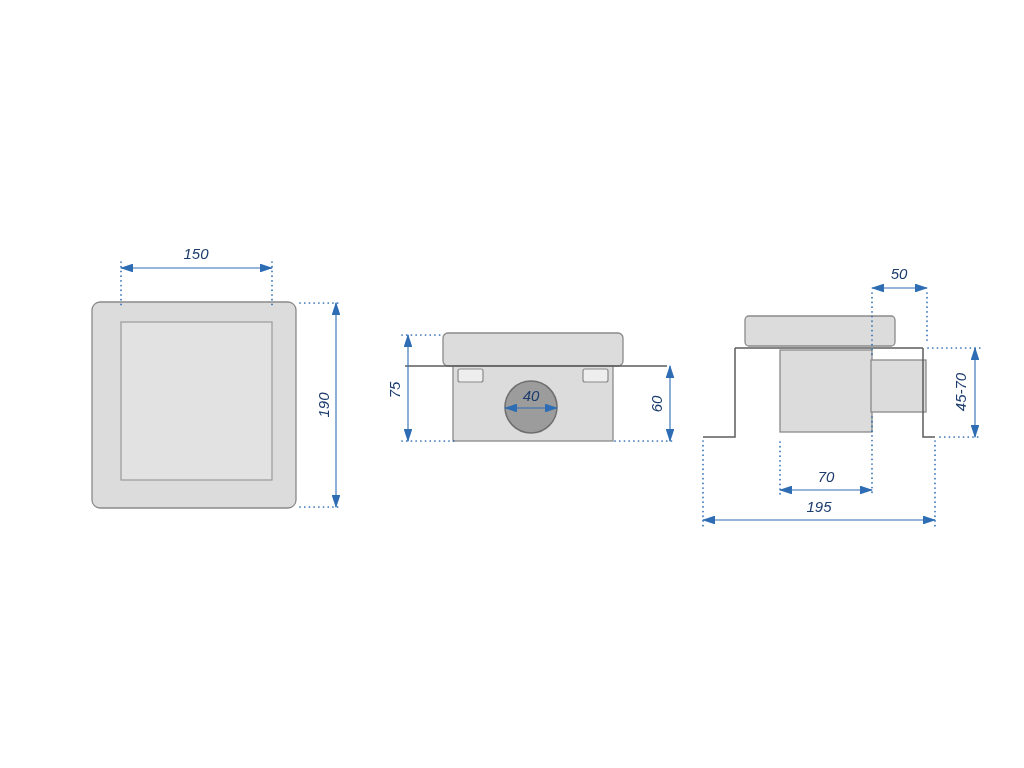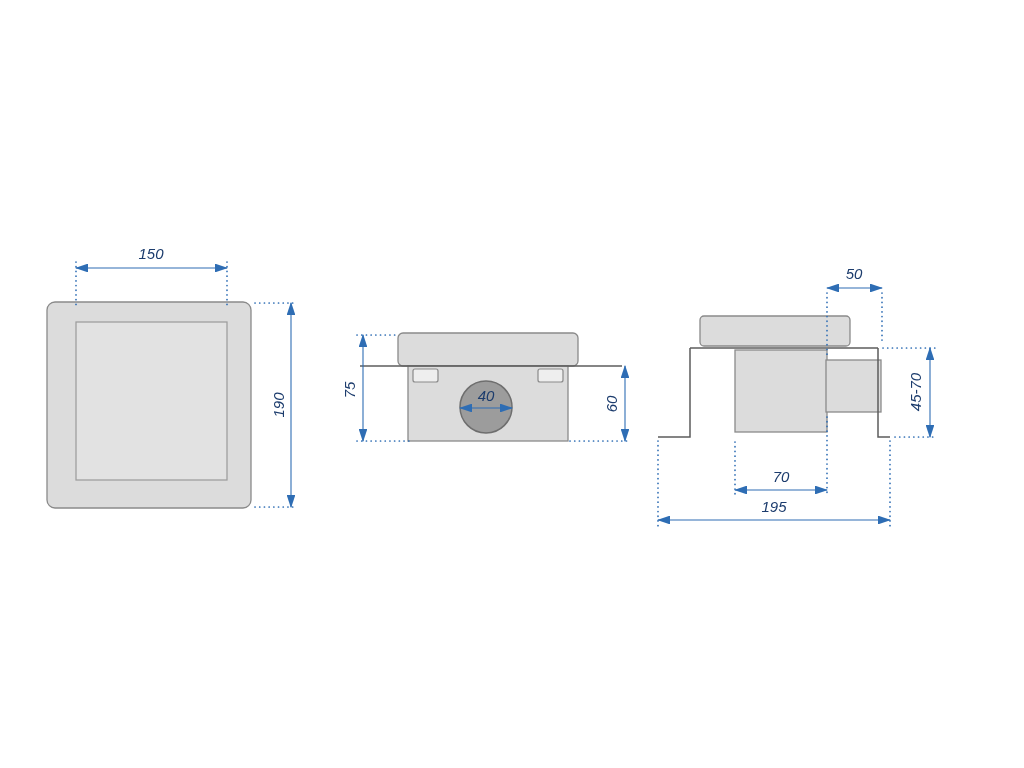--- a/index.html
+++ b/index.html
@@ -1,17 +1,17 @@
 <!DOCTYPE html>
 <html><head>
 <meta charset="utf-8">
 <style>
   html,body{margin:0;padding:0;background:#ffffff;}
   .page{position:relative;width:976px;height:768px;background:#ffffff;overflow:hidden;
-        font-family:"Liberation Sans",sans-serif;}
+        font-family:"Liberation Sans",sans-serif;padding-left:45px;}
   svg{display:block;}
   .shape{fill:#dcdcdc;stroke:#8a8a8a;stroke-width:1.3;}
   .shape-inner{fill:#e2e2e2;stroke:#9a9a9a;stroke-width:1.2;}
   .clip{fill:#eeeeee;stroke:#8a8a8a;stroke-width:1.2;}
   .edge{fill:none;stroke:#5c5c5c;stroke-width:1.5;}
   .drain-circle{fill:#9c9c9c;stroke:#6e6e6e;stroke-width:1.5;}
   .dim{stroke:#2e6db4;stroke-width:1.1;fill:none;}
   .dim-ext{stroke:#2e6db4;stroke-width:1.7;stroke-dasharray:0.1 4.6;stroke-linecap:round;fill:none;}
   .dim-label{font-family:"Liberation Sans",sans-serif;font-style:italic;font-size:15px;
              fill:#1c3c6d;text-anchor:middle;}

